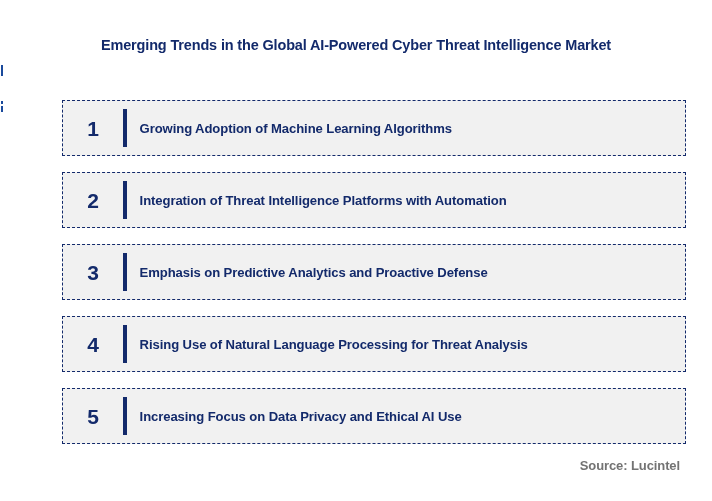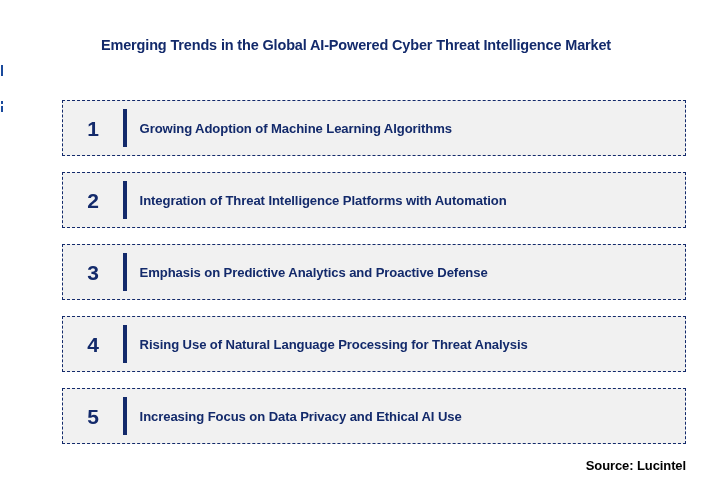--- a/index.html
+++ b/index.html
@@ -86,23 +86,23 @@
     font-weight: bold;
     letter-spacing: -0.1px;
     white-space: nowrap;
     transform: scaleX(0.97);
     transform-origin: left center;
   }
 
   
   .source {
     position: absolute;
-    right: 26px;
+    right: 32px;
     top: 458px;
-    color: #000000;
+    color: #737373;
     font-size: 13px;
     font-weight: bold;
     letter-spacing: -0.1px;
     white-space: nowrap;
   }
 </style>
 </head>
 <body>
 
 <div class="edge-artifact a1"></div>

